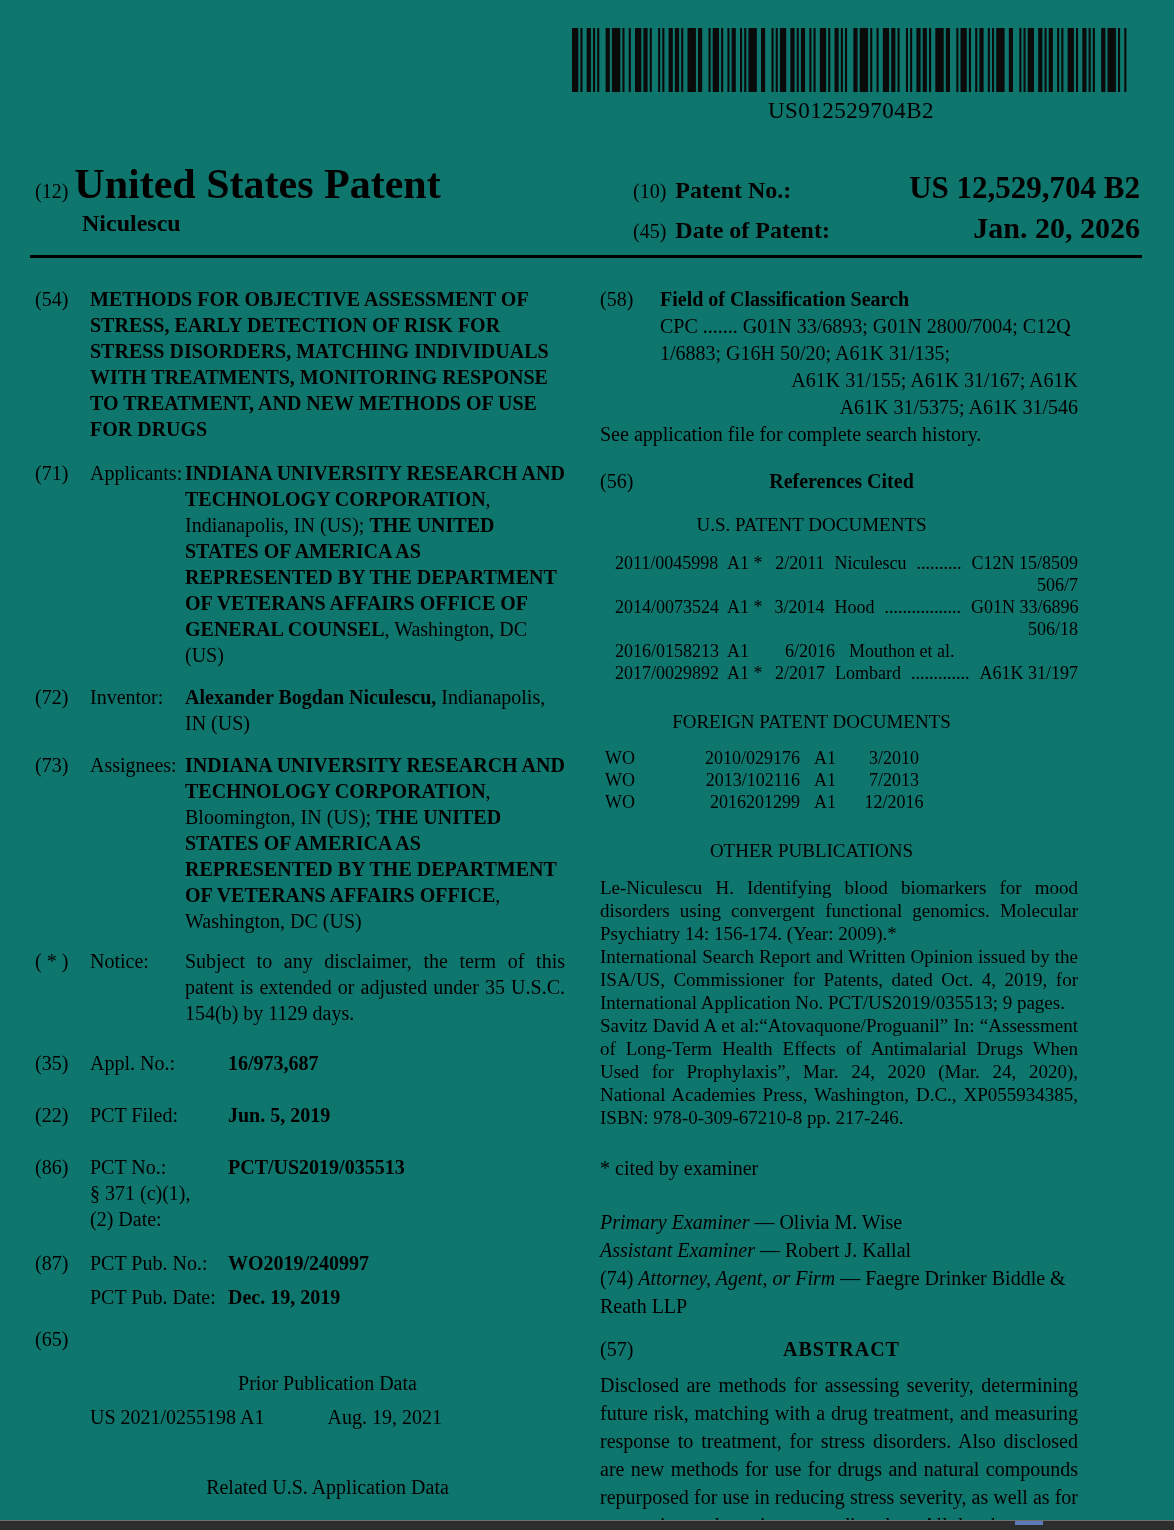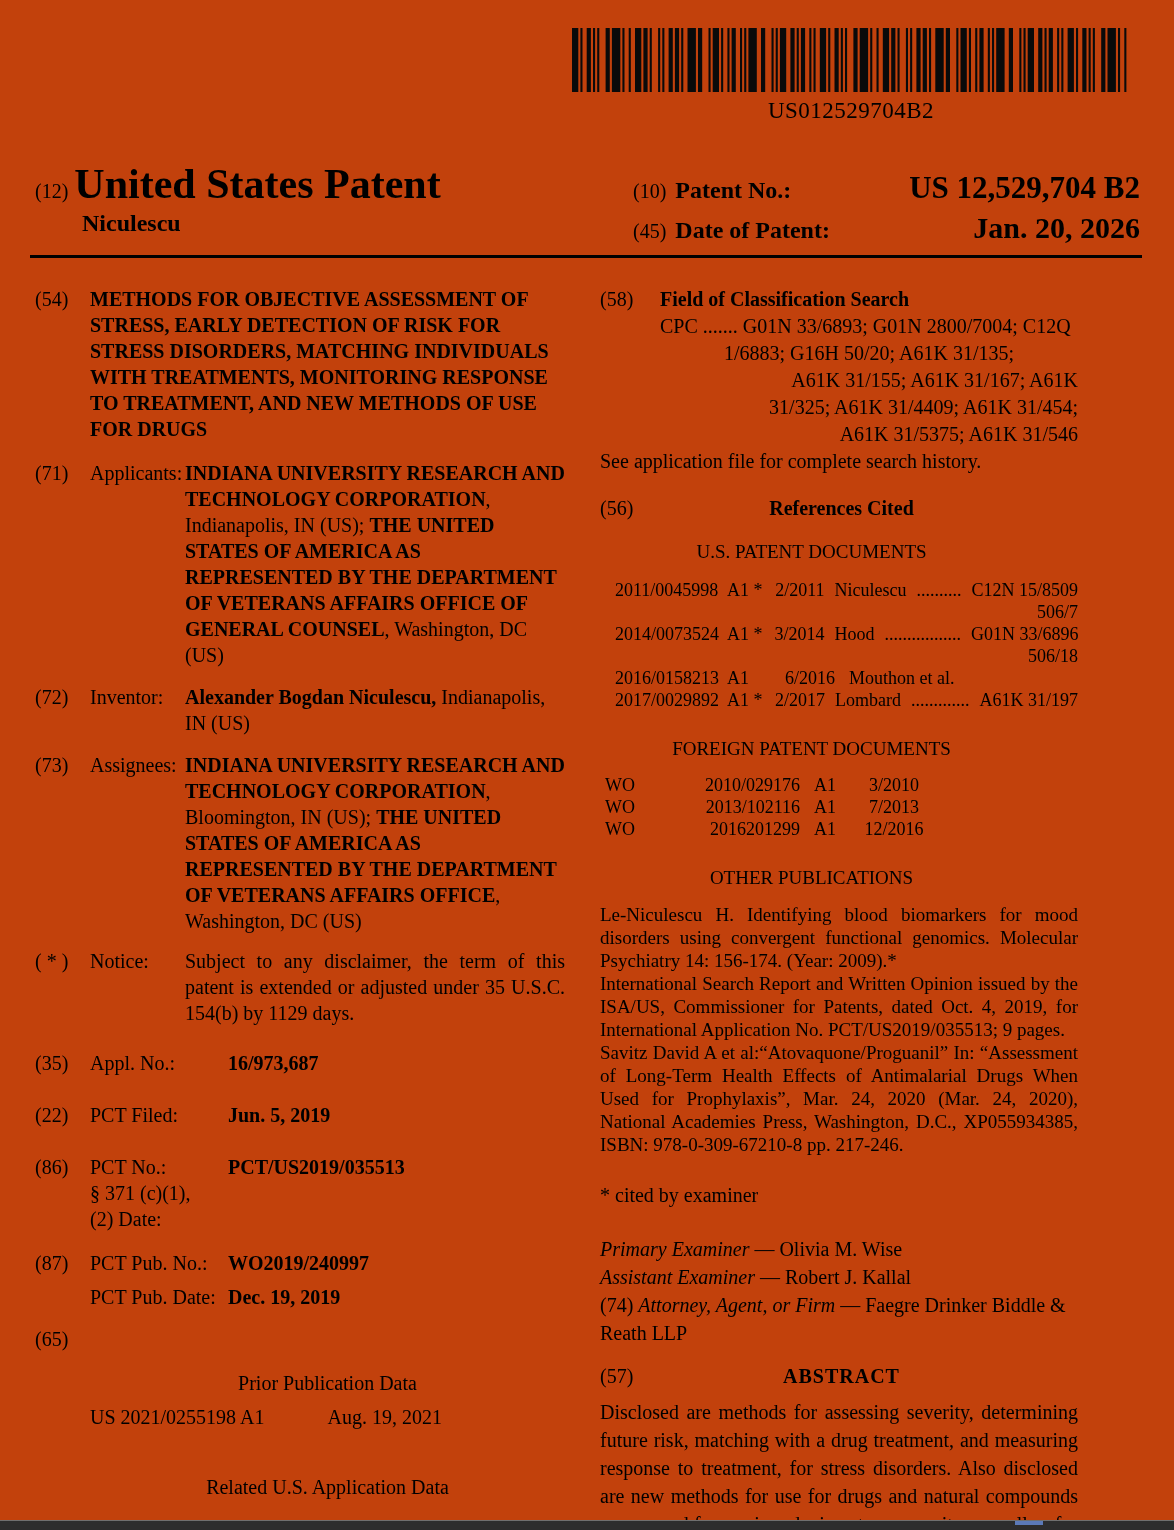--- a/index.html
+++ b/index.html
@@ -1,17 +1,17 @@
 <!DOCTYPE html>
 <html><head>
 <meta charset="utf-8">
 <style>
   html,body { margin:0; padding:0; background:#fff; }
   .page {
-    position:relative; width:1174px; height:1530px; background:#c2410c;
+    position:relative; width:1174px; height:1530px; background:#0f766e;
     font-family:"Liberation Serif","DejaVu Serif",serif; color:#000;
     overflow:hidden;
   }
   
   .barcode-wrap { position:absolute; left:572px; top:28px; width:558px; text-align:center; }
   .barcode-text { font-size:23px; margin-top:2px; letter-spacing:0.5px; }
   
   .header-left { position:absolute; left:35px; top:160px; }
   .h-num { font-size:20px; }
   .h-title { font-size:42px; font-weight:bold; margin-left:6px; }
@@ -281,23 +281,22 @@
 
   </div>
 
   <div class="col right">
 
     <div class="sec">
       <span>(58)</span>
       <div>
         <div class="bold">Field of Classification Search</div>
         <div>CPC ....... G01N 33/6893; G01N 2800/7004; C12Q</div>
-        <div style="text-align:center">1/6883; G16H 50/20; A61K 31/135;</div>
+        <div style="text-align:left">1/6883; G16H 50/20; A61K 31/135;</div>
         <div style="text-align:right">A61K 31/155; A61K 31/167; A61K</div>
-        <div style="text-align:right">31/325; A61K 31/4409; A61K 31/454;</div>
         <div style="text-align:right">A61K 31/5375; A61K 31/546</div>
       </div>
     </div>
     <div class="mb20" style="">See application file for complete search history.</div>
 
     <div class="sec mb16">
       <span>(56)</span>
       <div class="chead-r bold">References Cited</div>
     </div>
 

